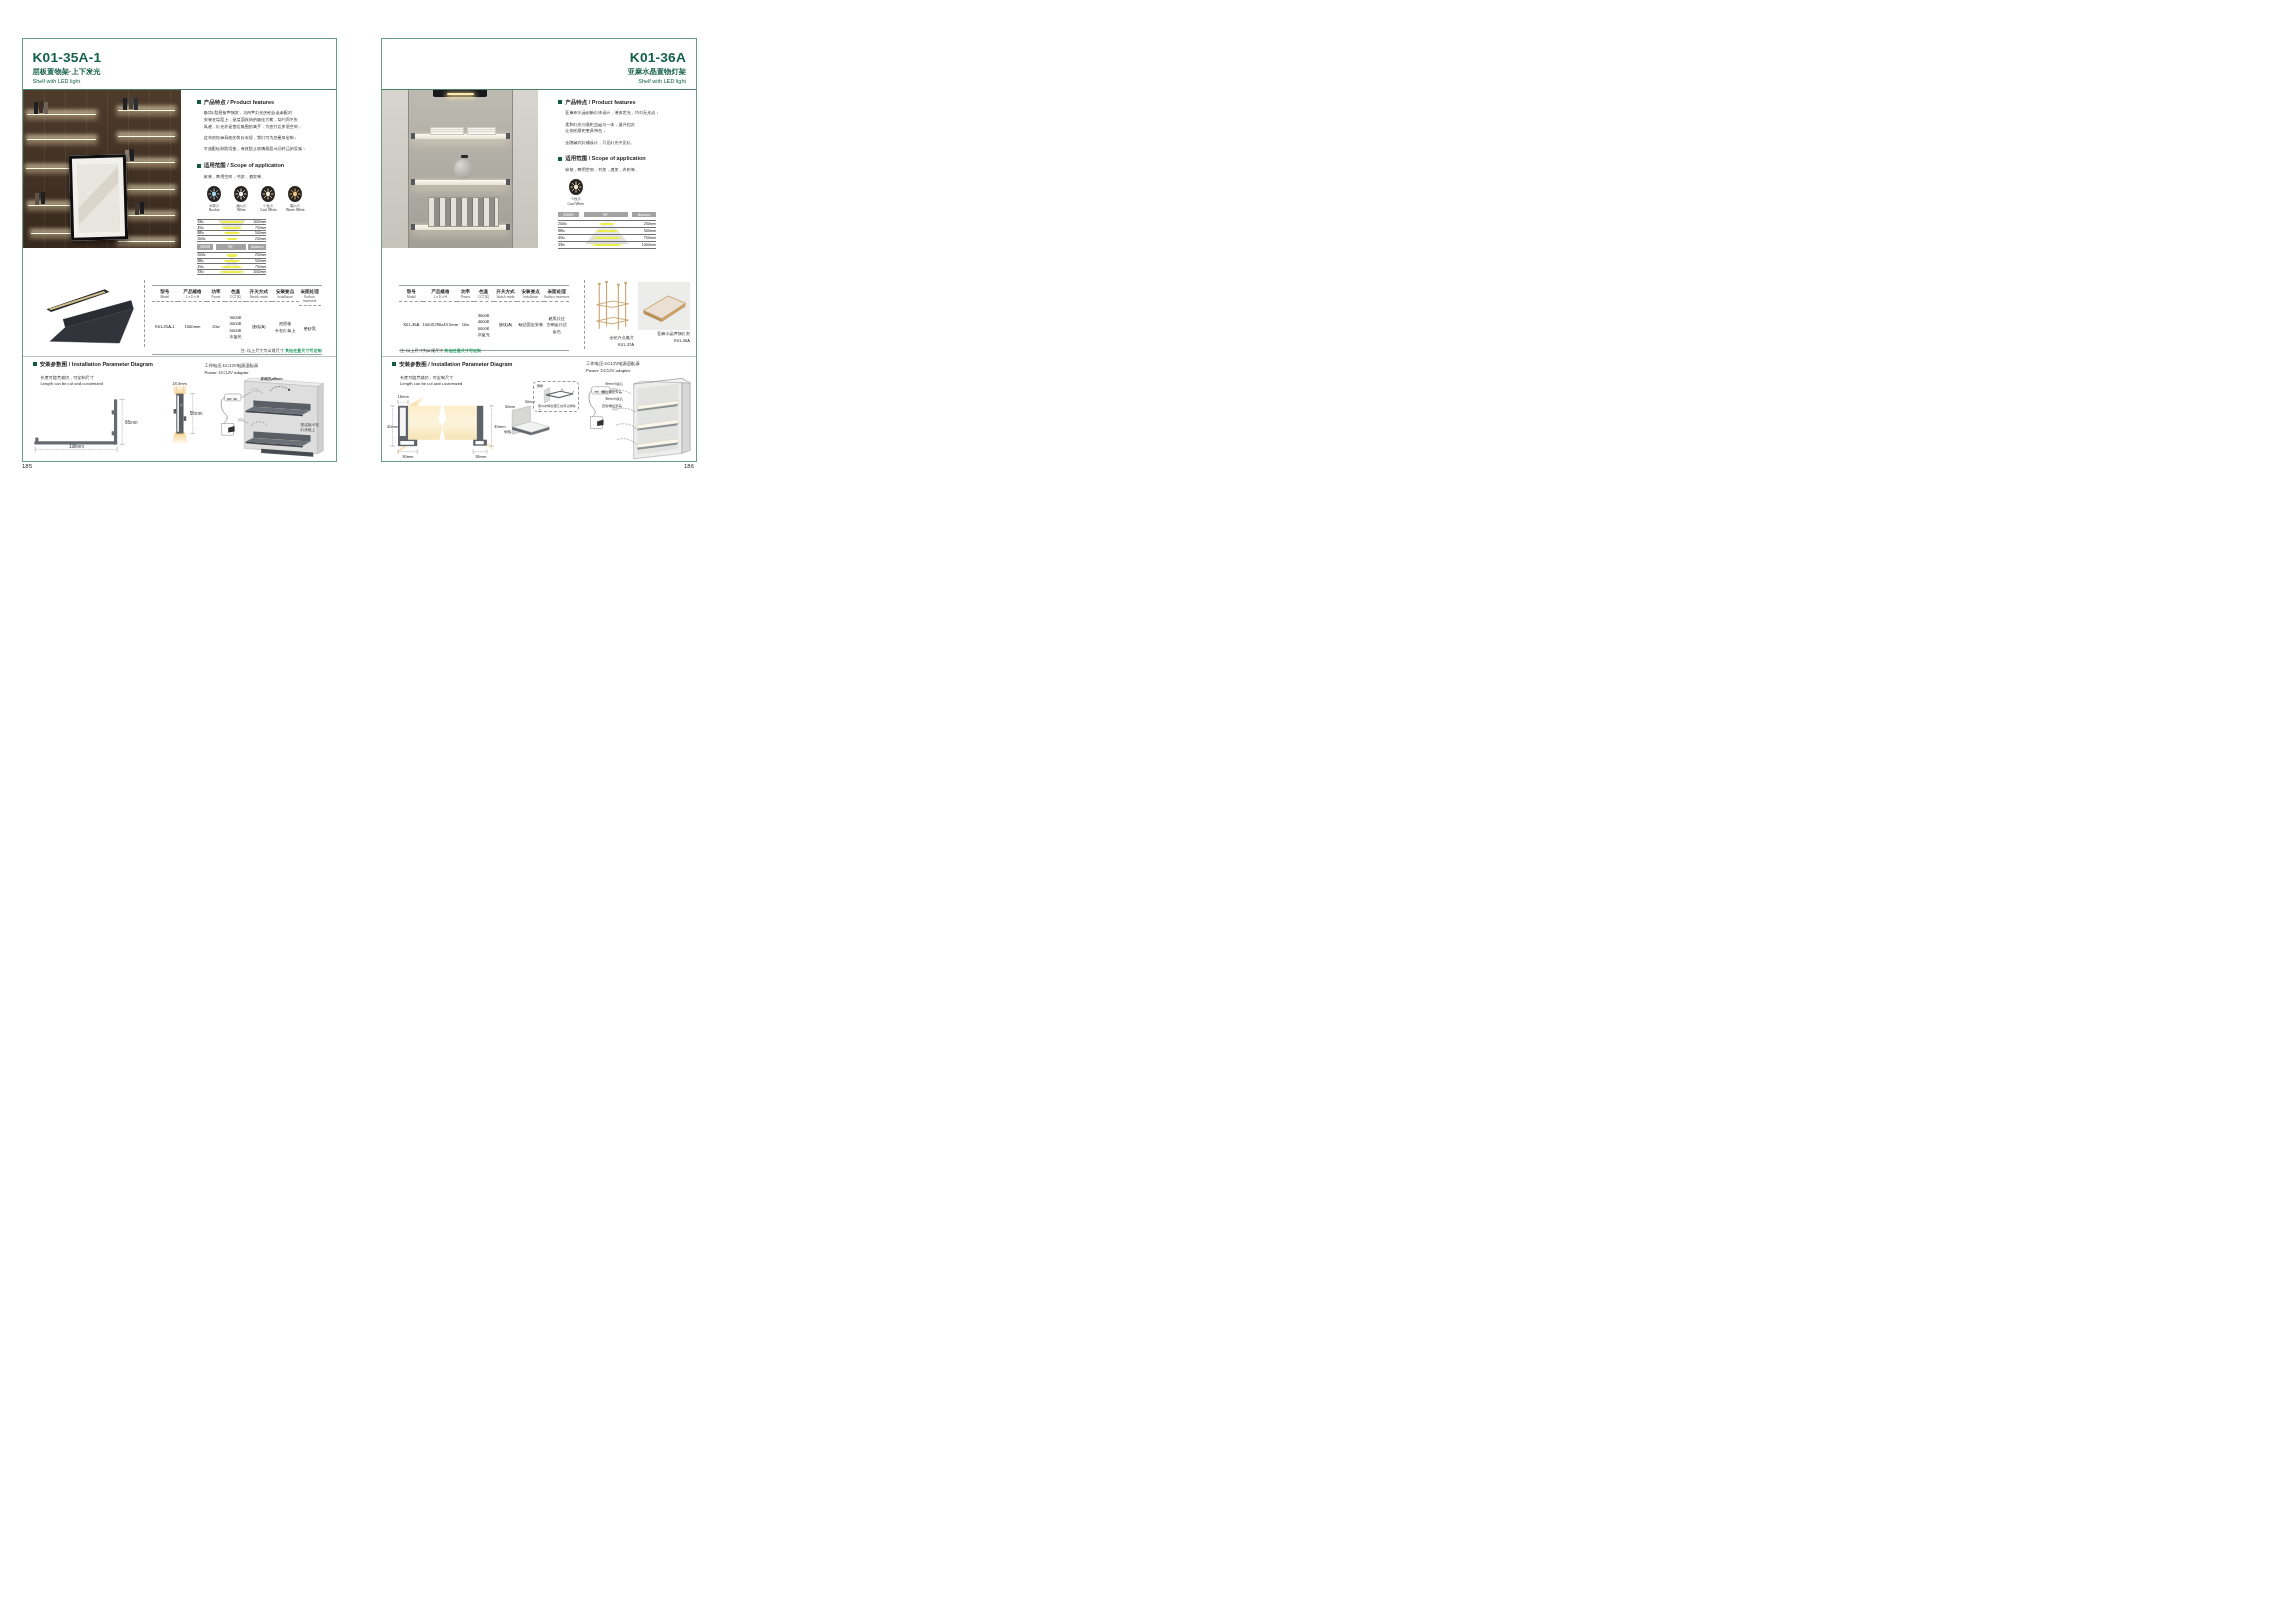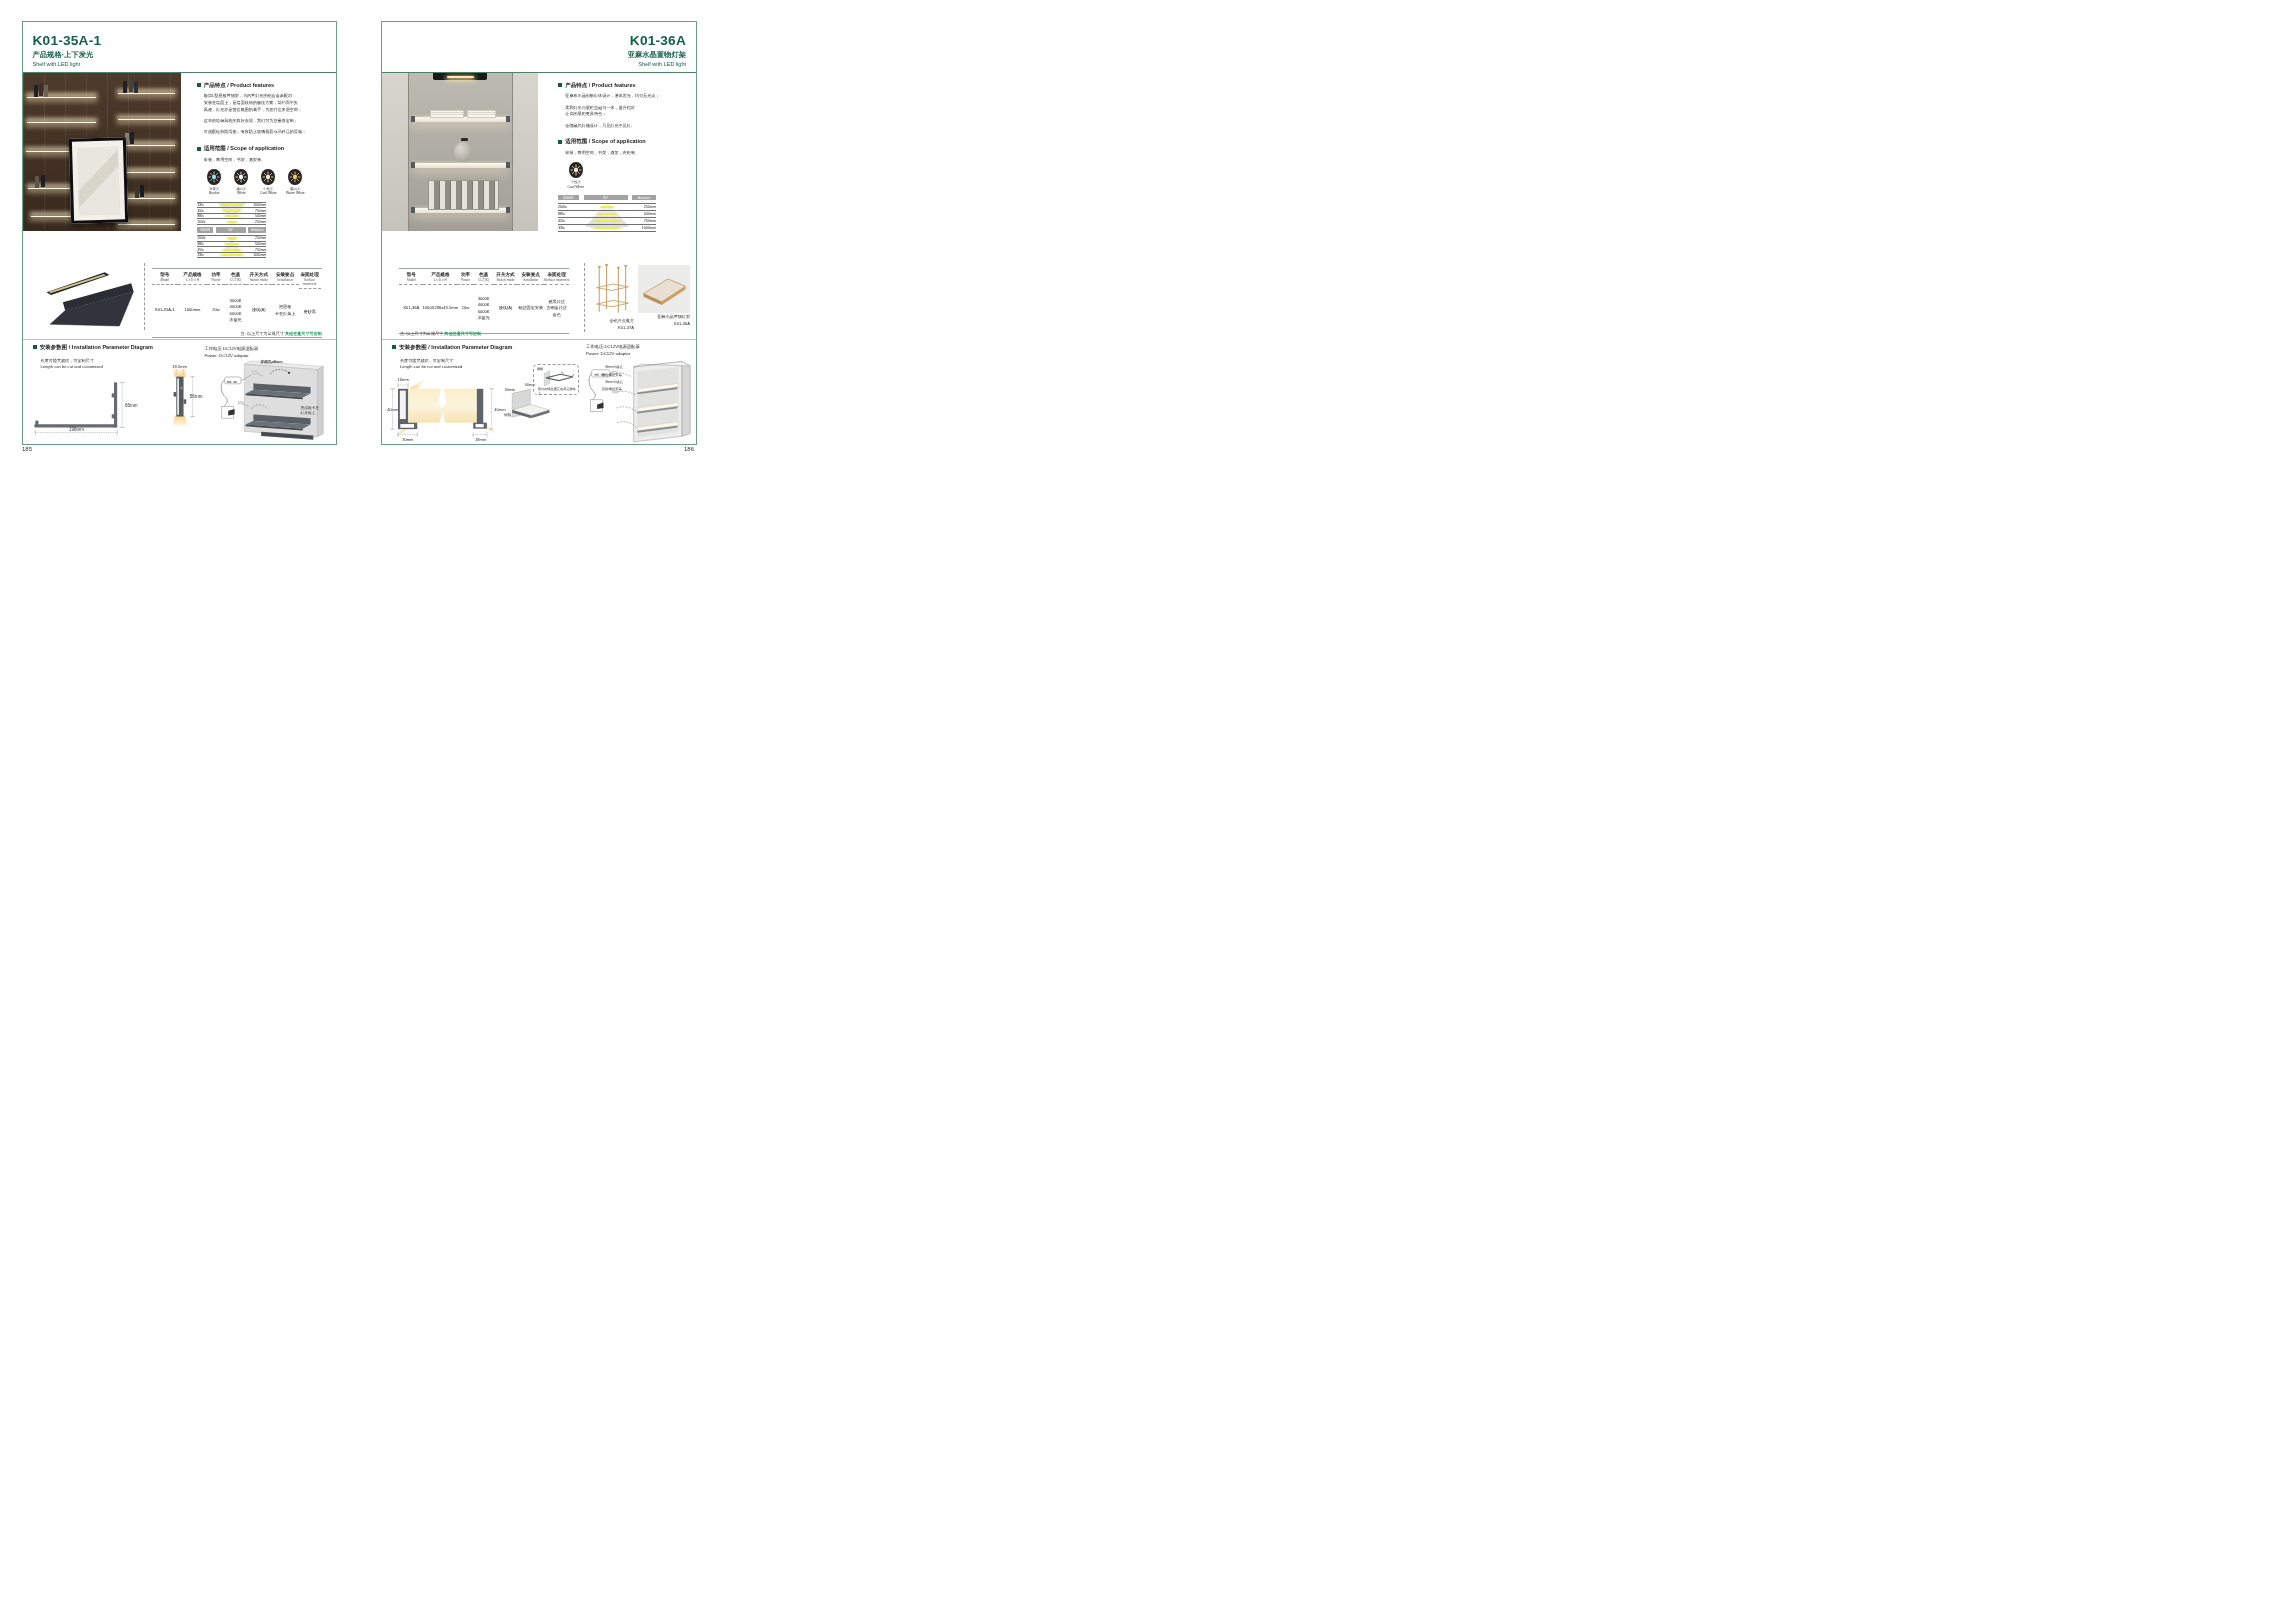--- a/index.html
+++ b/index.html
@@ -1,16 +1,16 @@
 <!DOCTYPE html>
 <html style="font-size:7.3px"><head>
 <meta charset="utf-8">
 <style>
   html,body{margin:0;padding:0;background:#fff;}
-  .canvas{position:relative;width:716px;height:467px;background:#fff;font-family:"Liberation Sans",sans-serif;color:#222;overflow:hidden;}
+  .canvas{position:relative;width:716px;height:467px;background:#fff;font-family:"Liberation Sans",sans-serif;color:#222;overflow:hidden;margin-top:17px;}
   .abs{position:absolute;}
   .panel{position:absolute;top:20.6px;width:313px;height:422px;background:#fff;border:0.5px solid #6a9c87;}
   .panel-l{left:21.5px;}
   .panel-r{left:381px;width:314px;}
   .pagenum{position:absolute;top:446px;font-size:6px;color:#333;}
   .hline{position:absolute;left:0;right:0;top:50px;height:0.5px;background:#4c8169;}
   .phead{position:absolute;top:11px;}
   .phead-l{left:10px;}
   .phead-r{right:10px;text-align:right;}
   .ptitle{font-size:13.7px;font-weight:bold;color:#15604a;letter-spacing:0.2px;}
@@ -83,21 +83,21 @@
   svg text{font-family:"Liberation Sans",sans-serif;}
 </style>
 </head>
 <body>
 
 <div class="canvas">
 
   <section class="panel panel-l">
     <div class="phead phead-l">
       <div class="ptitle">K01-35A-1</div>
-      <div class="psub">产品规格·上下发光</div>
+      <div class="psub">层板置物架·上下发光</div>
       <div class="peng">Shelf with LED light</div>
     </div>
     <div class="hline"></div>
 
     <div class="photoL">
       <i class="gs" style="left:4.6px;top:24px;width:69px"></i>
       <i class="gs" style="left:4.6px;top:49px;width:69px"></i>
       <i class="gs" style="left:3.7px;top:78px;width:75px"></i>
       <i class="gs" style="left:5.5px;top:115px;width:69px"></i>
       <i class="gs" style="left:8.2px;top:143px;width:64px"></i>

